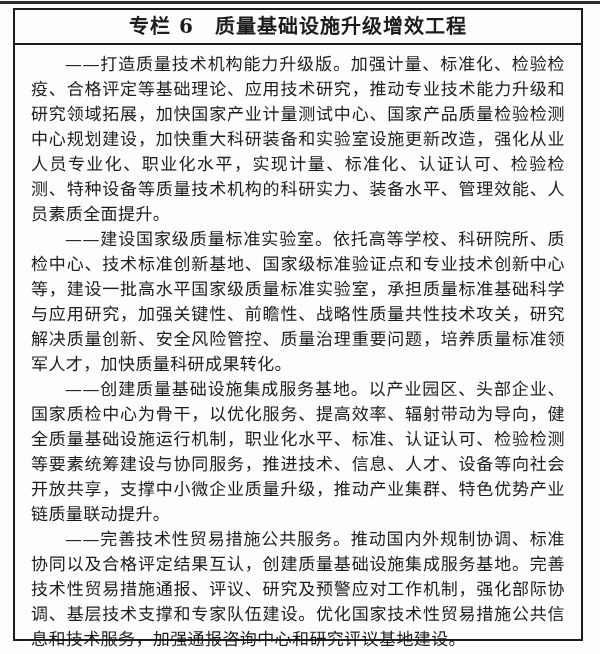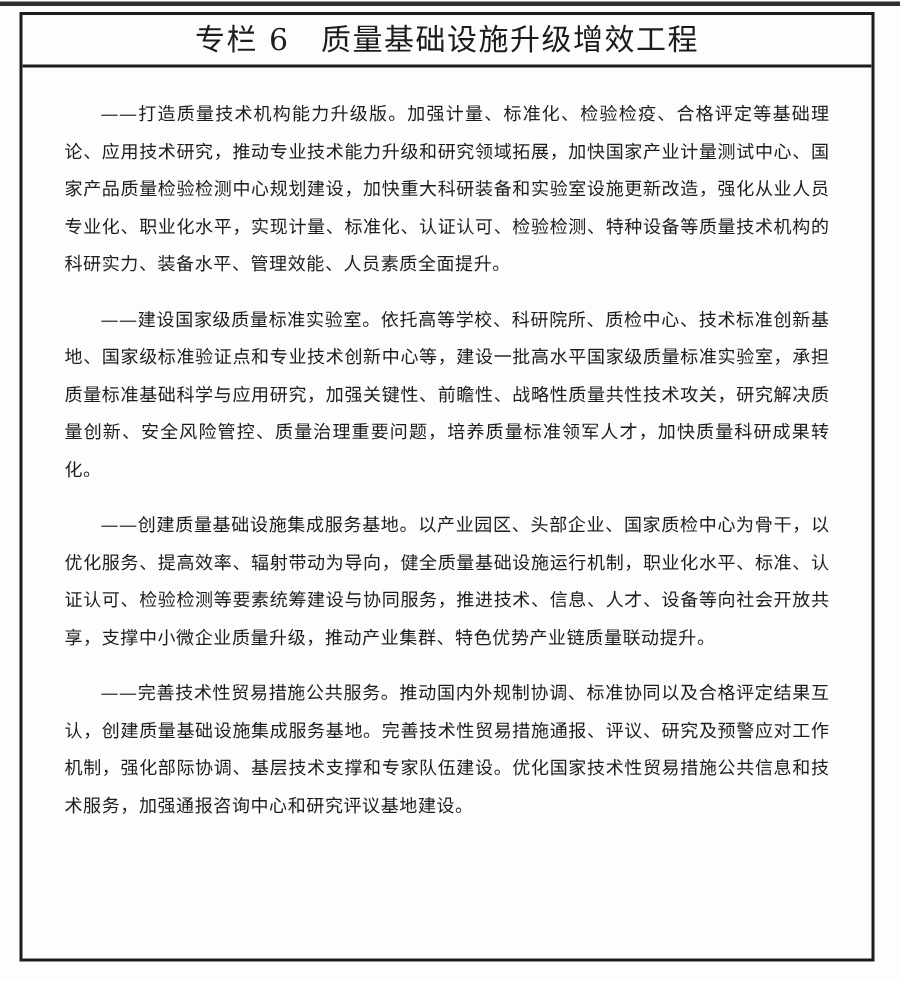--- a/index.html
+++ b/index.html
@@ -33,32 +33,32 @@
     height:633px;
     border:2px solid var(--rule);
     background:var(--paper);
     box-sizing:border-box;
   }
   .panel-title{
     height:33px;
     line-height:33px;
     text-align:center;
     font-size:20px;
-    font-weight:normal;
+    font-weight:bold;
     letter-spacing:1px;
     border-bottom:2px solid var(--rule);
     white-space:nowrap;
     overflow:hidden;
   }
   .panel-body{
     padding:7px 16px 8px 16px;
   }
   .para{
-    margin:12px;
-    font-size:12px;
+    margin:0;
+    font-size:17px;
     line-height:25px;
     text-align:justify;
     text-justify:inter-ideograph;
     text-indent:2em;
     letter-spacing:0.4px;
     word-break:break-all;
   }
 </style>
 </head>
 <body>

